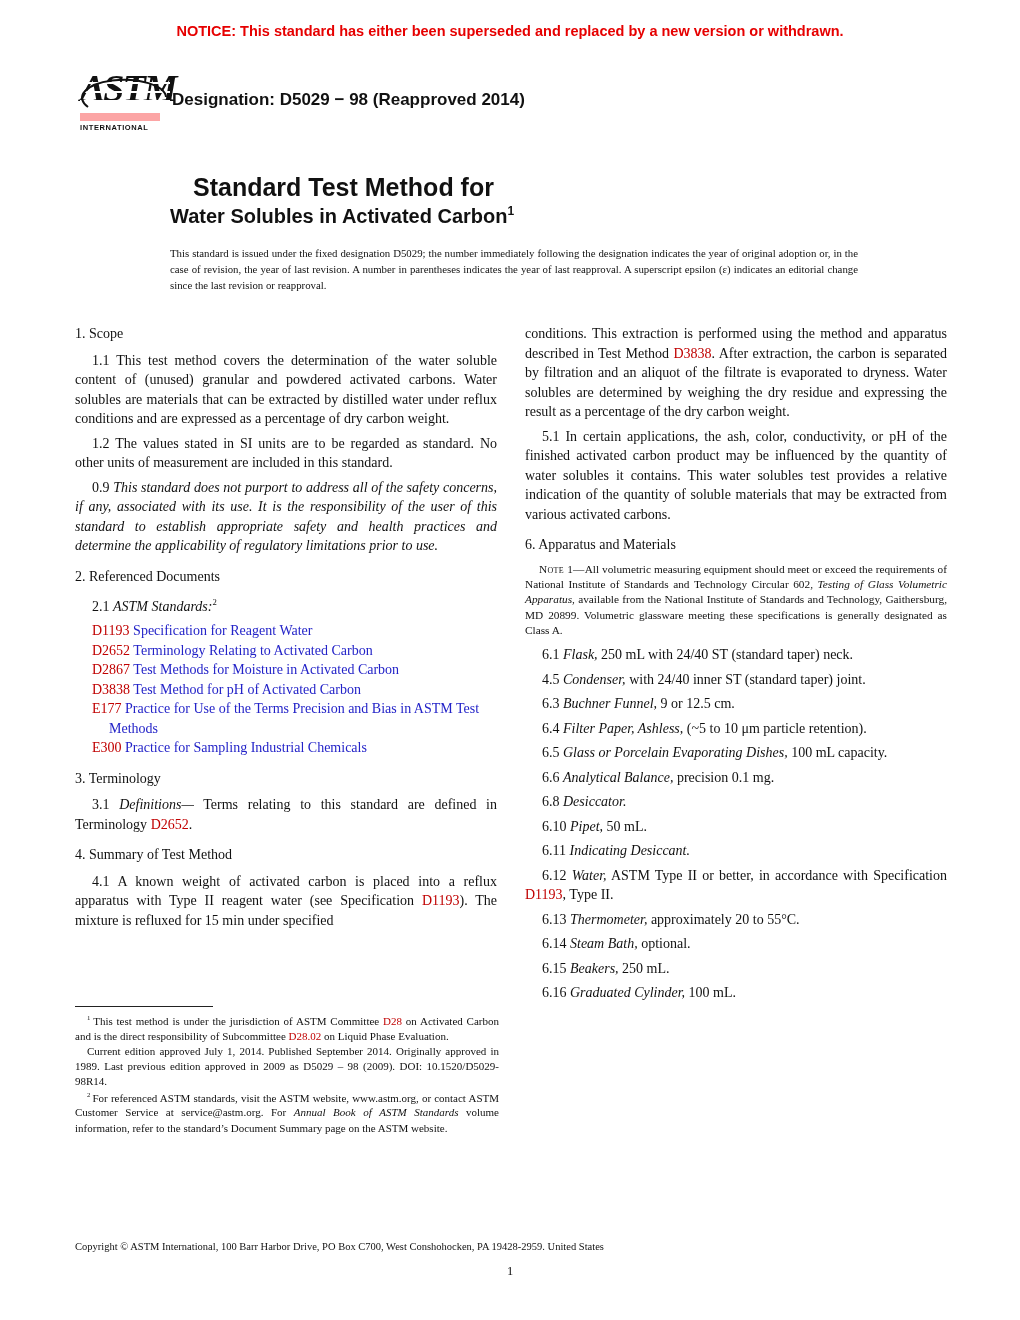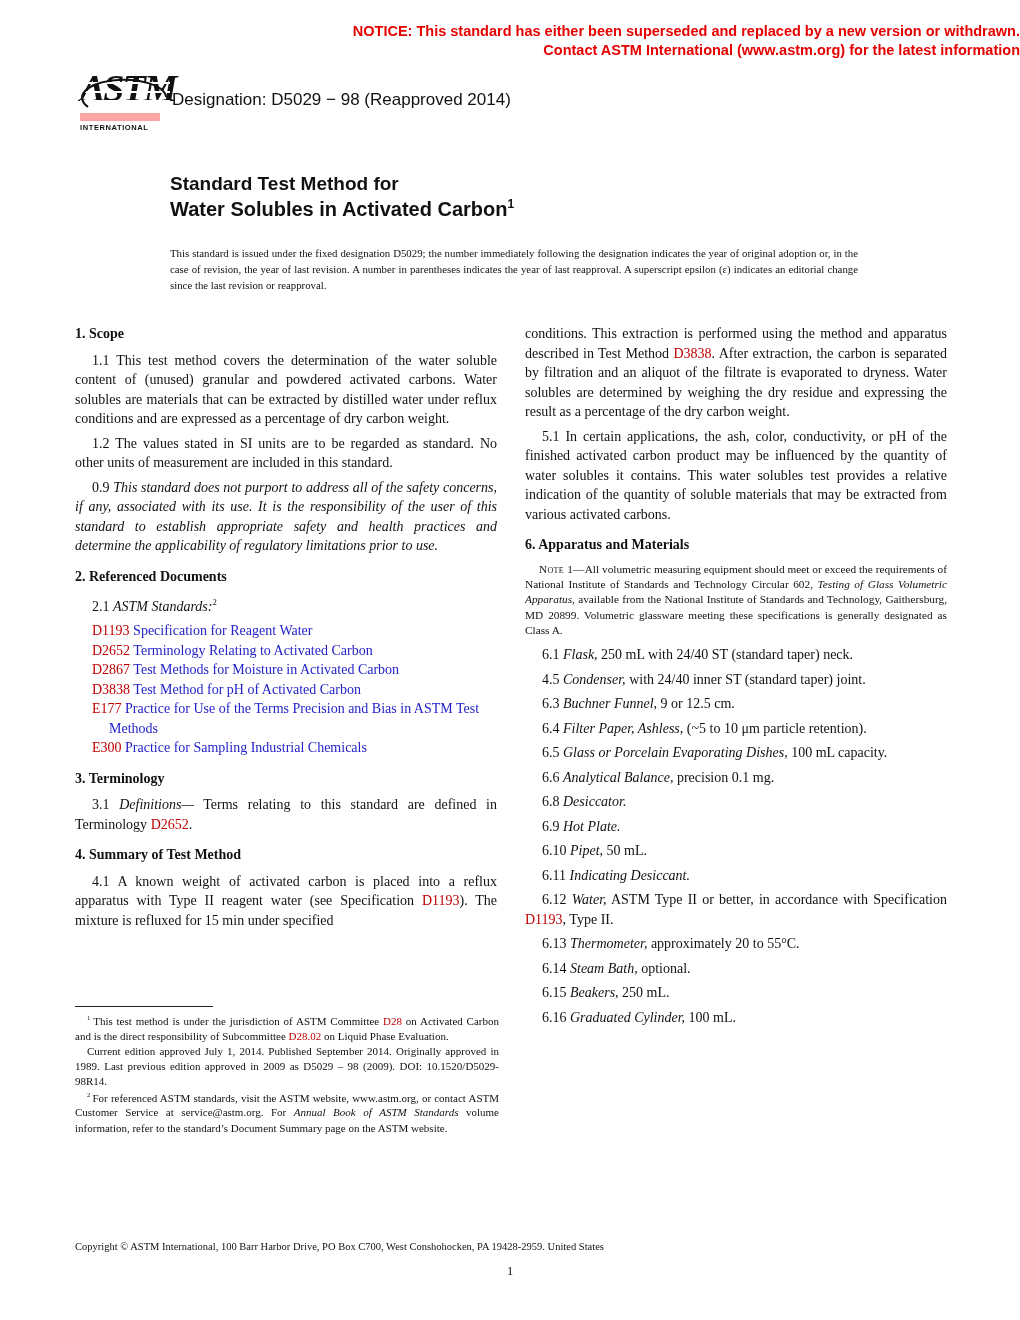--- a/index.html
+++ b/index.html
@@ -3,21 +3,21 @@
 <meta charset="utf-8">
 <style>
   html,body { margin:0; padding:0; background:#ffffff; }
   .page {
     position:relative; width:1020px; height:1320px; background:#fff;
     font-family:"Liberation Serif","DejaVu Serif",serif; color:#111; overflow:hidden;
   }
 
   
   .notice {
-    position:absolute; top:22px; left:0; width:100%; text-align:right;
+    position:absolute; top:22px; left:0; width:100%; text-align:center;
     color:#e60000; font-family:"Liberation Sans",sans-serif; font-weight:bold;
     font-size:14.5px; line-height:1.32;
   }
 
   
   .logo { position:absolute; top:66px; left:80px; width:90px; }
   .logo-art { position:relative; height:46px; }
   .logo-word {
     font-family:"Liberation Serif",serif; font-style:italic; font-weight:bold;
     font-size:38px; letter-spacing:-2px; line-height:44px; color:#111;
@@ -26,45 +26,45 @@
     background:repeating-linear-gradient(to bottom, transparent 0 7px, #ffffff 7px 9px); }
   .logo-ellipse { position:absolute; inset:0; }
   .logo-sub {
     font-family:"Liberation Sans",sans-serif; font-weight:bold; font-size:7.5px;
     letter-spacing:0.6px; border-top:8px solid #fca5a5; padding-top:2px; width:80px; margin-top:1px;
   }
 
   
   .designation {
     position:absolute; top:90px; left:172px;
-    font-family:"Liberation Sans",sans-serif; font-weight:normal; font-size:17px;
+    font-family:"Liberation Sans",sans-serif; font-weight:bold; font-size:17px;
   }
 
   
   .title-block { position:absolute; top:172px; left:170px; width:700px;
     font-family:"Liberation Sans",sans-serif; font-weight:bold; }
-  .title-line1 { font-size:19px; line-height:1.25; }
+  .title-line1 { font-size:25px; line-height:1.25;margin-left:23px; }
   .title-line2 { font-size:20px; line-height:1.3; }
   .title-sup { font-size:12px; vertical-align:super; }
 
   
   .issuing {
     position:absolute; top:246px; left:170px; width:688px;
     font-size:10.8px; line-height:1.48; text-align:justify;
   }
 
   
   .columns {
     position:absolute; top:324px; left:75px; width:872px;
     display:flex; gap:28px; font-size:14px; line-height:19.5px;
   }
   .col { width:422px; }
   .col > .blk:first-child { margin-top:0; }
 
-  .blk-h { font-weight:bold; margin:11px 0 7px; }
+  .blk-h { font-weight:normal; margin:11px 0 7px; }
   .blk-p { text-indent:17px; text-align:justify; margin:0 0 5px; }
   .blk-pc { text-align:justify; margin:0 0 5px; }
   .blk-ref { padding-left:34px; text-indent:-17px; margin:0; }
   .blk-note { font-size:11.3px; line-height:1.36; text-align:justify; text-indent:14px; margin:0 0 7px; }
   .blk-fn { font-size:11px; line-height:1.38; text-align:justify; text-indent:12px; margin:0; }
 
   .run-p {}
   .run-i { font-style:italic; }
   .run-r { color:#c00000; cursor:pointer; }
   .run-b { color:#2323c8; cursor:pointer; }
@@ -79,21 +79,20 @@
   .footer { position:absolute; top:1241px; left:75px; width:872px; font-size:10.5px; }
   .pageno { position:absolute; top:1264px; left:0; width:100%; text-align:center; font-size:12.5px; }
 </style>
 </head>
 <body>
 
 <div class="page">
 
   <div class="notice">
     <div>NOTICE: This standard has either been superseded and replaced by a new version or withdrawn.</div>
-    <div>Contact ASTM International (www.astm.org) for the latest information</div>
   </div>
 
   <div class="logo">
     <div class="logo-art">
       <div class="logo-word">ASTM</div>
       <div class="logo-stripes"></div>
       <svg class="logo-ellipse" width="90" height="46" viewBox="0 0 90 46">
         <path d="M8 41 A42 18 0 1 1 86 31" fill="none" stroke="#111" stroke-width="2"></path>
       </svg>
     </div>
@@ -133,21 +132,20 @@
         <div class="blk blk-p"><span class="run-p">5.1 In certain applications, the ash, color, conductivity, or pH of the finished activated carbon product may be influenced by the quantity of water solubles it contains. This water solubles test provides a relative indication of the quantity of soluble materials that may be extracted from various activated carbons.</span></div>
         <div class="blk blk-h"><span class="run-p">6. Apparatus and Materials</span></div>
         <div class="blk blk-note"><span class="run-sc">Note 1—</span><span class="run-p">All volumetric measuring equipment should meet or exceed the requirements of National Institute of Standards and Technology Circular 602, </span><span class="run-i">Testing of Glass Volumetric Apparatus</span><span class="run-p">, available from the National Institute of Standards and Technology, Gaithersburg, MD 20899. Volumetric glassware meeting these specifications is generally designated as Class A.</span></div>
         <div class="blk blk-p"><span class="run-p">6.1 </span><span class="run-i">Flask,</span><span class="run-p"> 250 mL with 24/40 ST (standard taper) neck.</span></div>
         <div class="blk blk-p"><span class="run-p">4.5 </span><span class="run-i">Condenser,</span><span class="run-p"> with 24/40 inner ST (standard taper) joint.</span></div>
         <div class="blk blk-p"><span class="run-p">6.3 </span><span class="run-i">Buchner Funnel,</span><span class="run-p"> 9 or 12.5 cm.</span></div>
         <div class="blk blk-p"><span class="run-p">6.4 </span><span class="run-i">Filter Paper, Ashless,</span><span class="run-p"> (~5 to 10 μm particle retention).</span></div>
         <div class="blk blk-p"><span class="run-p">6.5 </span><span class="run-i">Glass or Porcelain Evaporating Dishes,</span><span class="run-p"> 100 mL capacity.</span></div>
         <div class="blk blk-p"><span class="run-p">6.6 </span><span class="run-i">Analytical Balance,</span><span class="run-p"> precision 0.1 mg.</span></div>
         <div class="blk blk-p"><span class="run-p">6.8 </span><span class="run-i">Desiccator.</span></div>
-        <div class="blk blk-p"><span class="run-p">6.9 </span><span class="run-i">Hot Plate.</span></div>
         <div class="blk blk-p"><span class="run-p">6.10 </span><span class="run-i">Pipet,</span><span class="run-p"> 50 mL.</span></div>
         <div class="blk blk-p"><span class="run-p">6.11 </span><span class="run-i">Indicating Desiccant.</span></div>
         <div class="blk blk-p"><span class="run-p">6.12 </span><span class="run-i">Water,</span><span class="run-p"> ASTM Type II or better, in accordance with Specification </span><span class="run-r">D1193</span><span class="run-p">, Type II.</span></div>
         <div class="blk blk-p"><span class="run-p">6.13 </span><span class="run-i">Thermometer,</span><span class="run-p"> approximately 20 to 55°C.</span></div>
         <div class="blk blk-p"><span class="run-p">6.14 </span><span class="run-i">Steam Bath,</span><span class="run-p"> optional.</span></div>
         <div class="blk blk-p"><span class="run-p">6.15 </span><span class="run-i">Beakers,</span><span class="run-p"> 250 mL.</span></div>
         <div class="blk blk-p"><span class="run-p">6.16 </span><span class="run-i">Graduated Cylinder,</span><span class="run-p"> 100 mL.</span></div>
       </div>
   </div>
 

